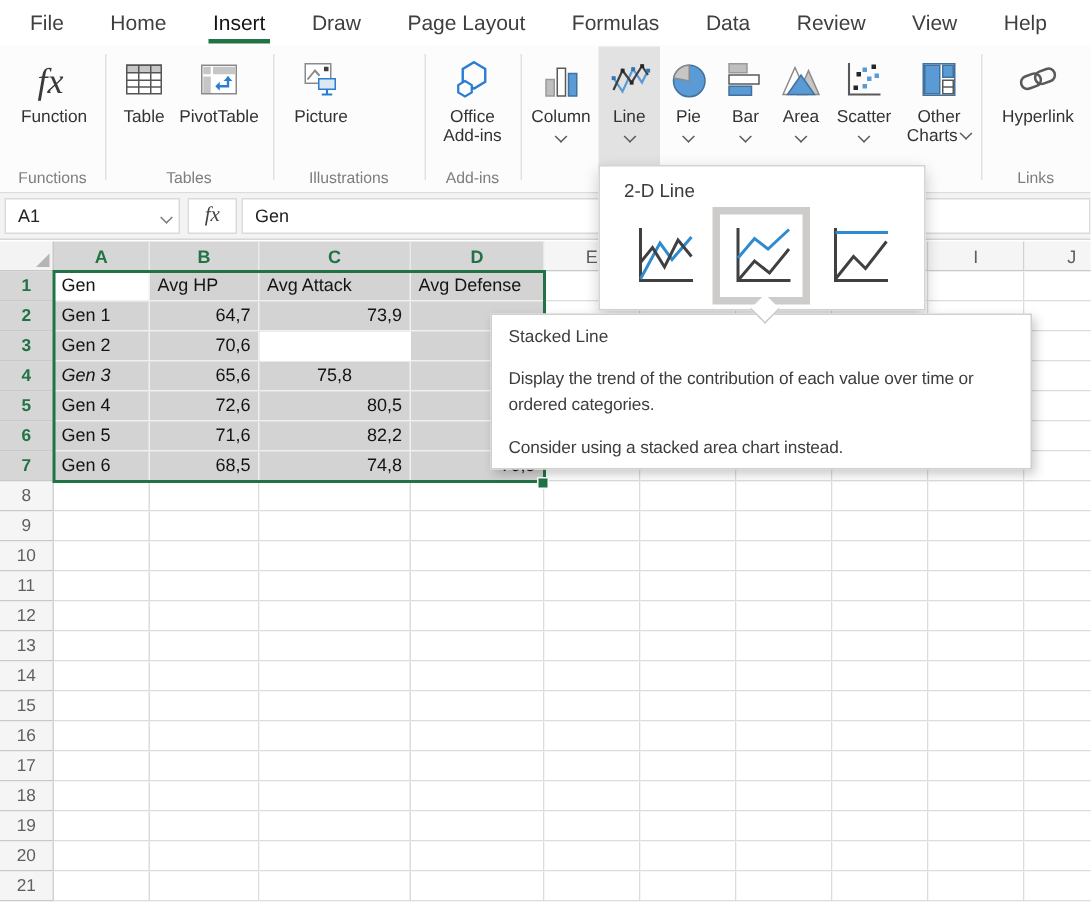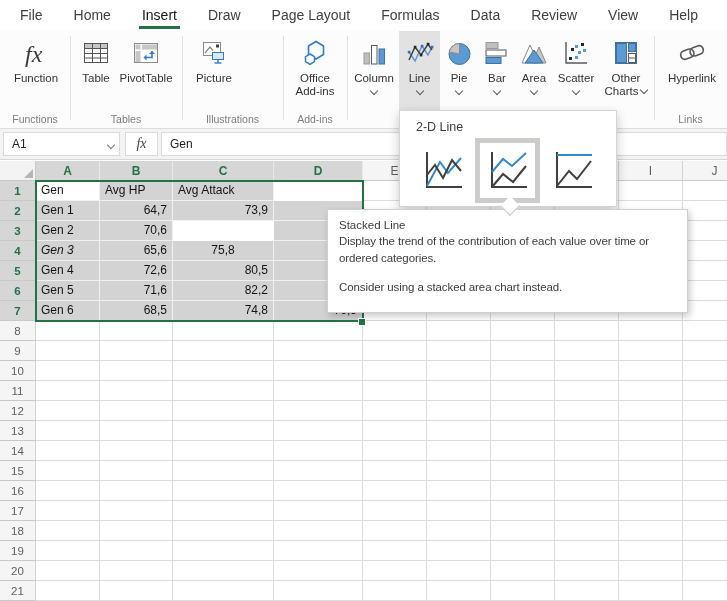--- a/index.html
+++ b/index.html
@@ -66,21 +66,21 @@
   .gallery{display:flex;padding-left:10px;margin-top:4px}
   .gitem{border:5px solid transparent;padding:4px;line-height:0;cursor:default}
   .gitem.hovered{border-color:#cdccca;background:#fff}
 
   
   .tooltip{position:absolute;left:327px;top:209px;width:361px;height:104px;background:#fff;border:1px solid #cfcfcf;
            box-sizing:border-box;box-shadow:2px 3px 7px rgba(0,0,0,.22);z-index:25;
            padding:8px 10px 0 11px;font-size:11.5px;color:#3d3d3d}
   .tt-title{line-height:15px}
   .tt-line{line-height:17px;white-space:nowrap;letter-spacing:-0.1px}
-  .tt-l1{}
+  .tt-l1{margin-top:12px}
   .tt-l3{margin-top:12px}
   .caret{position:absolute;left:503px;top:199px;width:13px;height:13px;background:#fff;
          border-right:1px solid #c8c8c8;border-bottom:1px solid #c8c8c8;transform:rotate(45deg);z-index:26}
 </style>
 </head>
 <body>
 
 <div id="sheet">
   <div class="corner"></div>
 <div class="col-header sel" style="left: 36px; top: 161px; width: 64px; height: 20px;">A</div>
@@ -90,20 +90,21 @@
     <div class="col-header" style="left: 363px; top: 161px; width: 64px; height: 20px;">E</div>
     <div class="col-header" style="left: 427px; top: 161px; width: 64px; height: 20px;">F</div>
     <div class="col-header" style="left: 491px; top: 161px; width: 64px; height: 20px;">G</div>
     <div class="col-header" style="left: 555px; top: 161px; width: 64px; height: 20px;">H</div>
     <div class="col-header" style="left: 619px; top: 161px; width: 64px; height: 20px;">I</div>
     <div class="col-header" style="left: 683px; top: 161px; width: 64px; height: 20px;">J</div>
     <div class="row-header sel" style="left: 0px; top: 181px; width: 36px; height: 20px;">1</div>
     <div class="cell sel active" style="left: 36px; top: 181px; width: 64px; height: 20px;">Gen</div>
     <div class="cell sel" style="left: 100px; top: 181px; width: 73px; height: 20px;">Avg HP</div>
     <div class="cell sel" style="left: 173px; top: 181px; width: 101px; height: 20px;">Avg Attack</div>
+    <div class="cell sel" style="left: 274px; top: 181px; width: 89px; height: 20px;">Avg Defense</div>
     <div class="cell" style="left: 363px; top: 181px; width: 64px; height: 20px;"></div>
     <div class="cell" style="left: 427px; top: 181px; width: 64px; height: 20px;"></div>
     <div class="cell" style="left: 491px; top: 181px; width: 64px; height: 20px;"></div>
     <div class="cell" style="left: 555px; top: 181px; width: 64px; height: 20px;"></div>
     <div class="cell" style="left: 619px; top: 181px; width: 64px; height: 20px;"></div>
     <div class="cell" style="left: 683px; top: 181px; width: 64px; height: 20px;"></div>
     <div class="row-header sel" style="left: 0px; top: 201px; width: 36px; height: 20px;">2</div>
     <div class="cell sel" style="left: 36px; top: 201px; width: 64px; height: 20px;">Gen 1</div>
     <div class="cell sel num" style="left: 100px; top: 201px; width: 73px; height: 20px;">64,7</div>
     <div class="cell sel num" style="left: 173px; top: 201px; width: 101px; height: 20px;">73,9</div>

